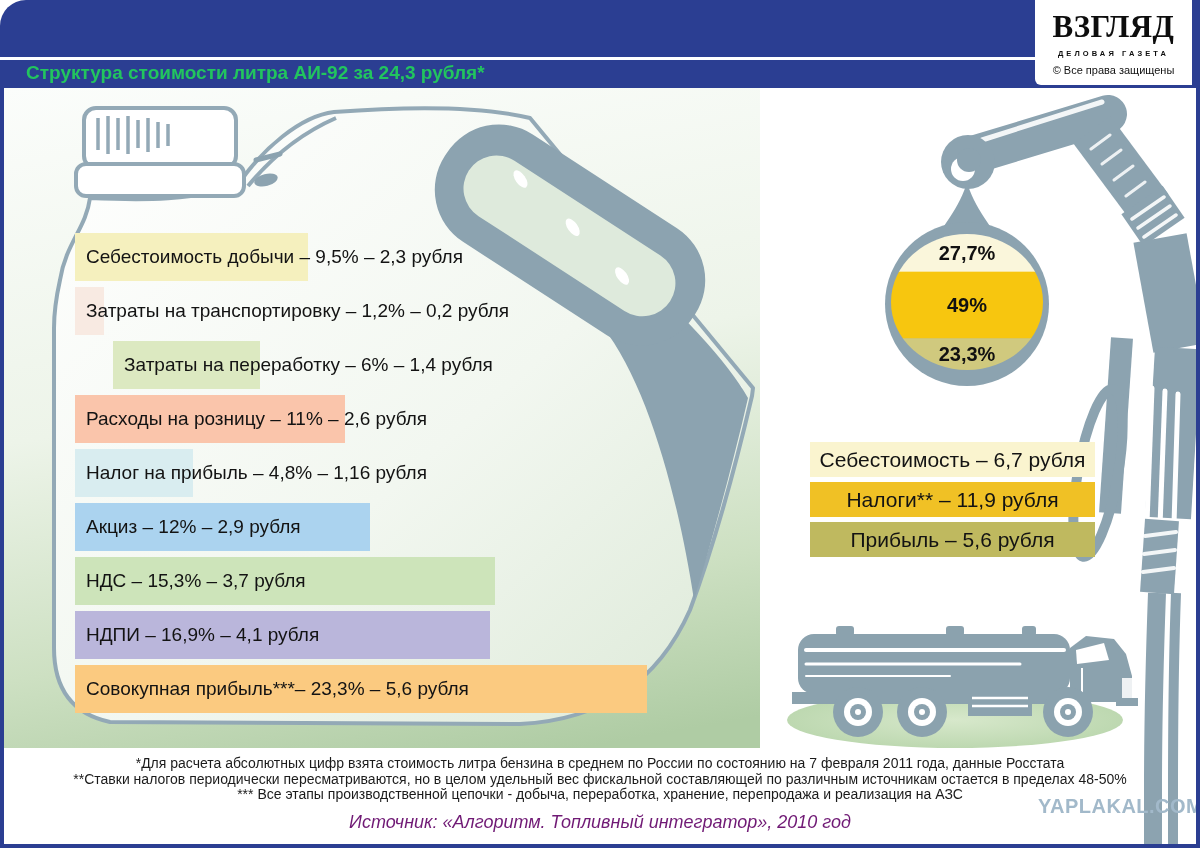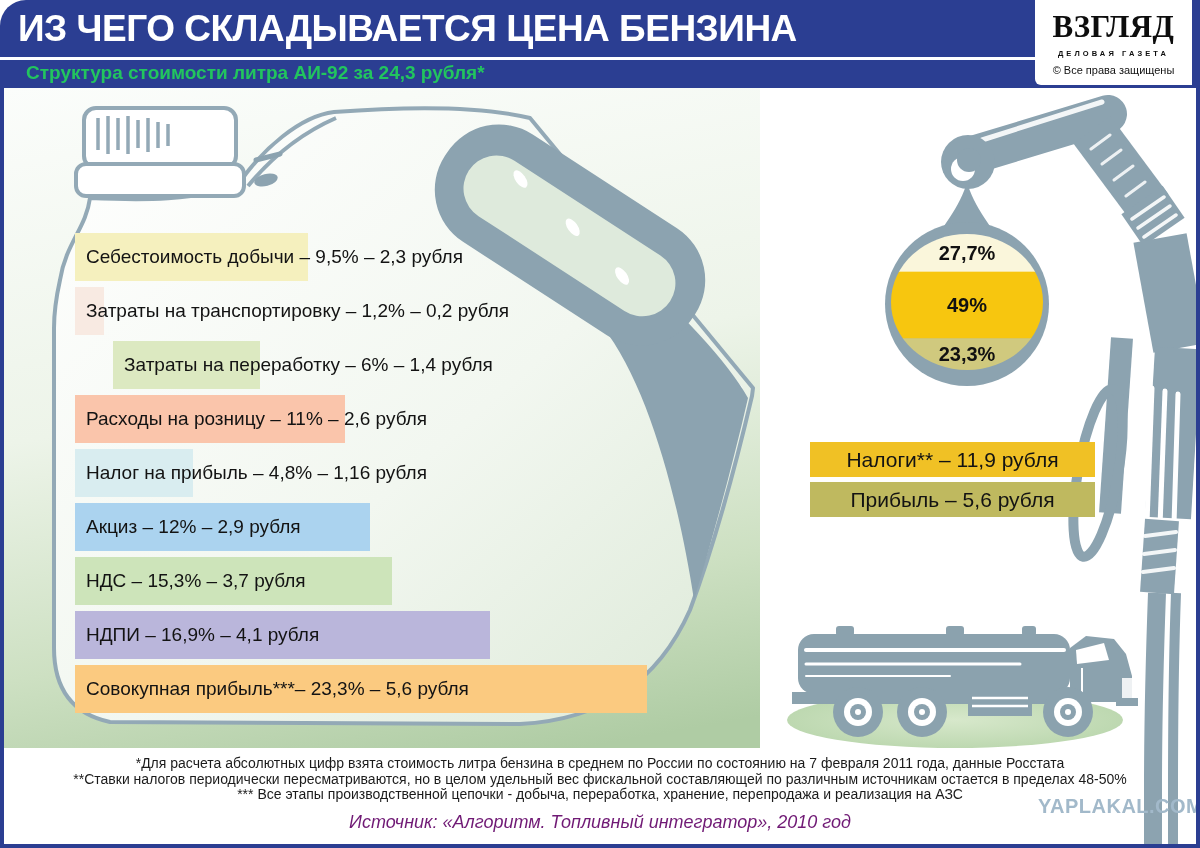--- a/index.html
+++ b/index.html
@@ -50,21 +50,20 @@
   .border-l{position:absolute;left:0;top:88px;width:4px;height:760px;background:#2B3E92;z-index:6;}
   .border-r{position:absolute;left:1196px;top:88px;width:4px;height:760px;background:#2B3E92;z-index:6;}
   .border-b{position:absolute;left:0;top:844px;width:1200px;height:4px;background:#2B3E92;z-index:6;}
 </style>
 </head>
 <body>
 
 <div class="page">
 
   <div class="header">
-    <div class="title">ИЗ ЧЕГО СКЛАДЫВАЕТСЯ ЦЕНА БЕНЗИНА</div>
     <div class="hline"></div>
     <div class="subtitle">Структура стоимости литра АИ-92 за 24,3 рубля*</div>
     <div class="logo">
       <div class="logo-name">ВЗГЛЯД</div>
       <div class="logo-tag">ДЕЛОВАЯ ГАЗЕТА</div>
       <div class="logo-copy">© Все права защищены</div>
     </div>
   </div>
 
   <div class="left-bg"></div>
@@ -240,32 +239,33 @@
       </div>
       <div class="bar" style="top: 162px; width: 270px; background: rgb(250, 197, 171);">
         <div class="bar-label"><span>Расходы на розницу – </span><b>11% – 2,6 рубля</b></div>
       </div>
       <div class="bar" style="top: 216px; width: 118px; background: rgb(217, 237, 240);">
         <div class="bar-label"><span>Налог на прибыль – </span><b>4,8% – 1,16 рубля</b></div>
       </div>
       <div class="bar" style="top: 270px; width: 295px; background: rgb(171, 211, 239);">
         <div class="bar-label"><span>Акциз – </span><b>12% – 2,9 рубля</b></div>
       </div>
-      <div class="bar" style="top: 324px; width: 317px; background: rgb(205, 228, 186);">
+      <div class="bar" style="top: 324px; width: 420px; background: rgb(205, 228, 186);">
         <div class="bar-label"><span>НДС – </span><b>15,3% – 3,7 рубля</b></div>
       </div>
       <div class="bar" style="top: 378px; width: 415px; background: rgb(186, 182, 219);">
         <div class="bar-label"><span>НДПИ – </span><b>16,9% – 4,1 рубля</b></div>
       </div>
       <div class="bar" style="top: 432px; width: 572px; background: rgb(251, 202, 128);">
         <div class="bar-label"><span>Совокупная прибыль***– </span><b>23,3% – 5,6 рубля</b></div>
       </div>
     </div>
 
   <div id="legend">
+      <div class="legend-row" style="background: rgb(250, 244, 207);">Себестоимость – 6,7 рубля</div>
       <div class="legend-row" style="background: rgb(240, 193, 37);">Налоги** – 11,9 рубля</div>
       <div class="legend-row" style="background: rgb(191, 185, 95);">Прибыль –  5,6 рубля</div>
     </div>
 
   <div class="footnotes">
     <div id="fn-lines">
         <div class="fn-line">*Для расчета абсолютных цифр взята стоимость литра бензина в среднем по России по состоянию на 7 февраля 2011 года, данные Росстата</div>
         <div class="fn-line">**Ставки налогов периодически пересматриваются, но в целом удельный вес фискальной составляющей по различным источникам остается в пределах 48-50%</div>
         <div class="fn-line">*** Все этапы производственной цепочки - добыча, переработка, хранение, перепродажа и реализация на АЗС</div>
       </div>

